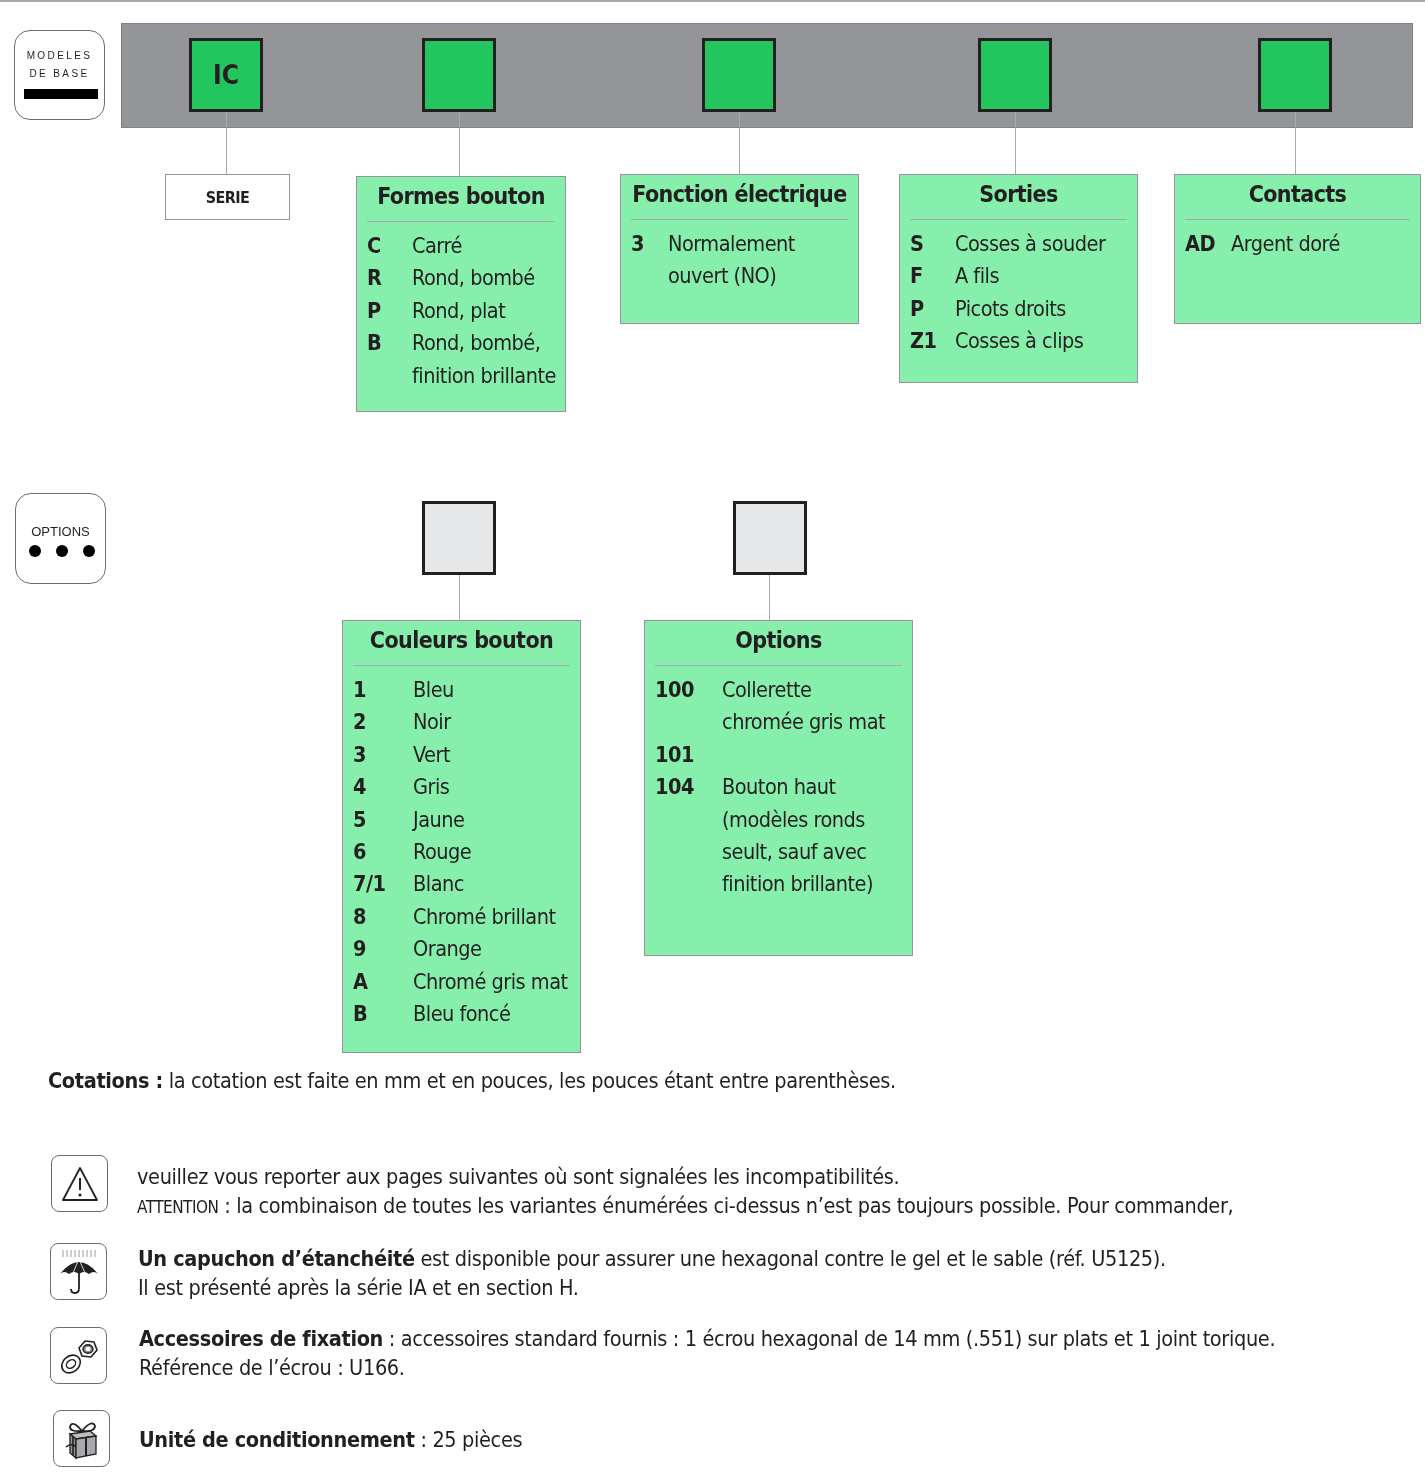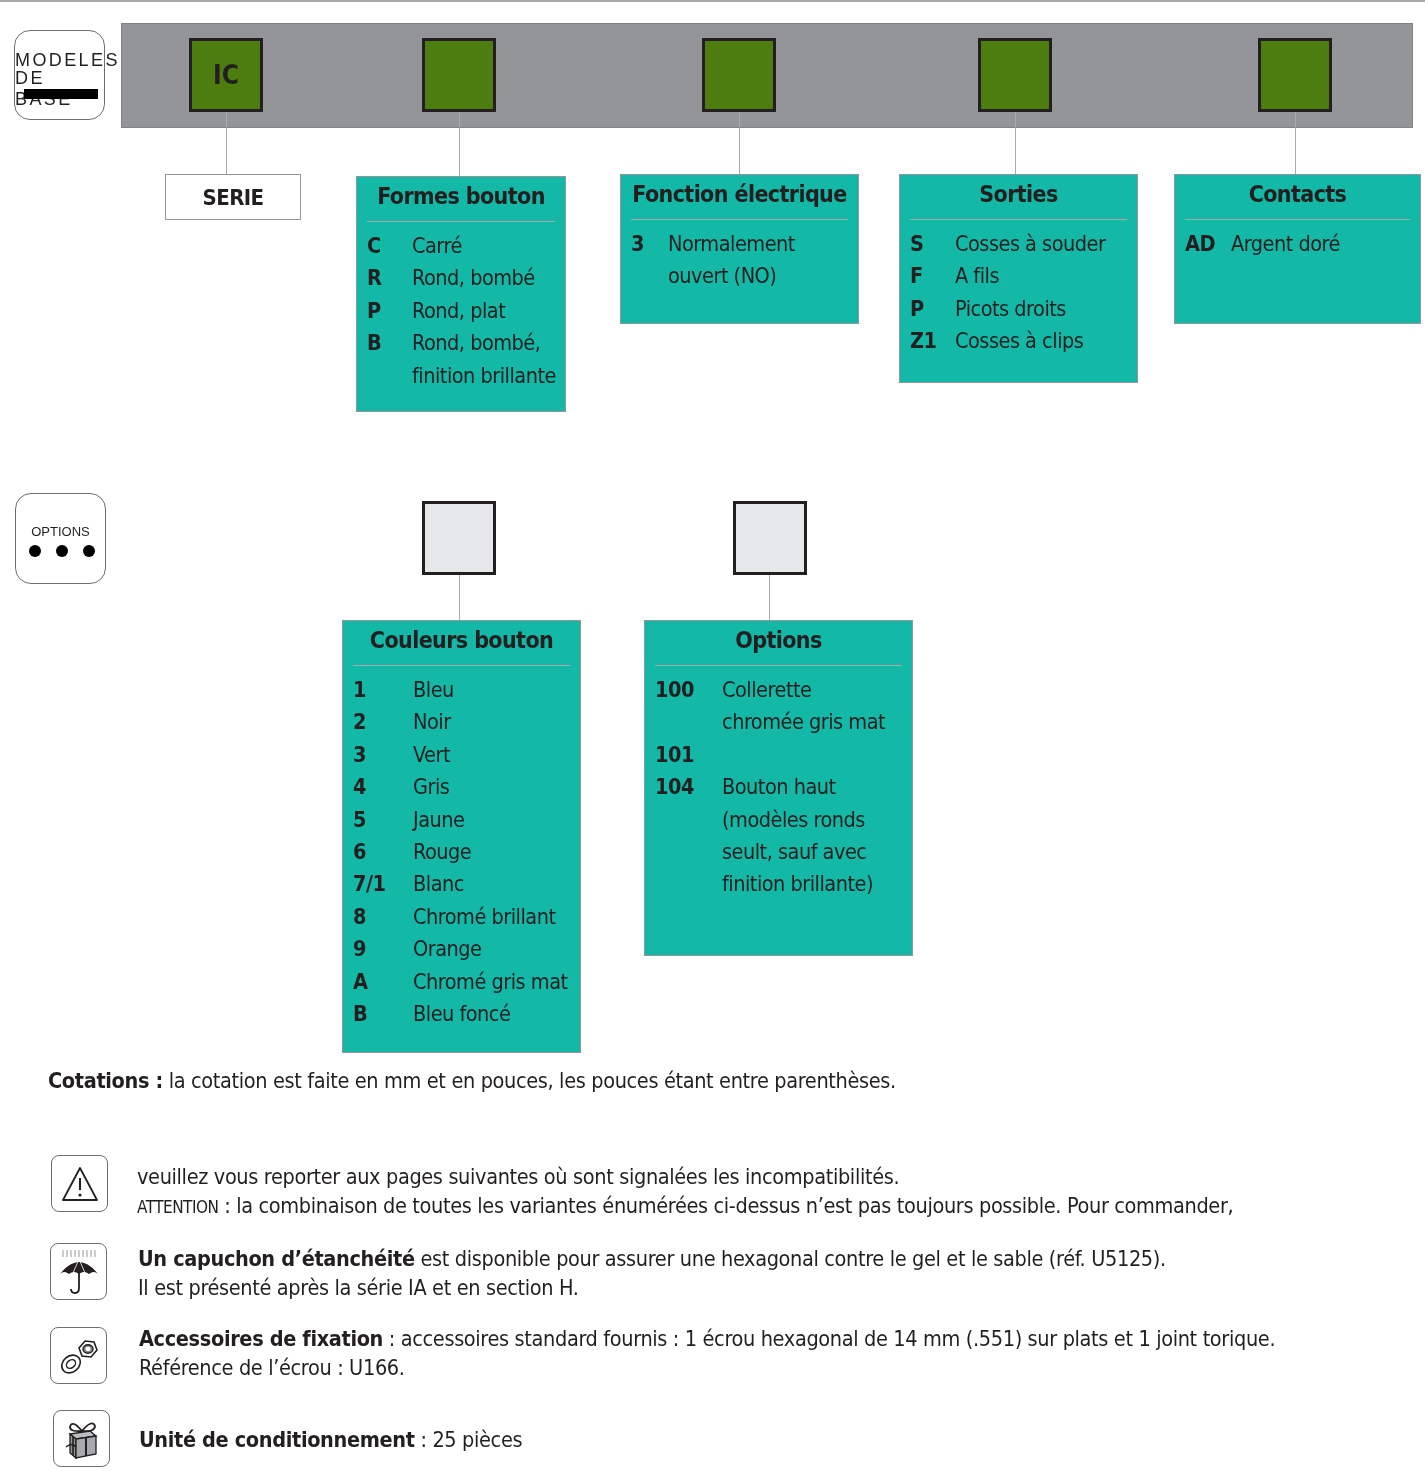--- a/index.html
+++ b/index.html
@@ -4,46 +4,46 @@
 <style>
   * { box-sizing: border-box; margin: 0; padding: 0; }
   html, body { width: 1425px; height: 1483px; background: #ffffff; overflow: hidden; }
   body { position: relative; font-family: "DejaVu Sans Condensed", "DejaVu Sans", sans-serif; color: #231f20; }
   .abs { position: absolute; }
 
   .top-rule { left: 0; top: 0; width: 1425px; height: 2px; background: #a7a9ac; }
 
   .badge { border: 1.3px solid #6d6e71; border-radius: 16px; background: #fff; }
   .badge-models { left: 14px; top: 30px; width: 91px; height: 90px; }
-  .badge-models .txt { position: absolute; left: 0; width: 100%; text-align: left; font-family: "Liberation Sans", sans-serif; font-size: 18px; letter-spacing: 2.4px; color: #231f20; }
+  .badge-models .txt { position: absolute; left: 0; width: 100%; text-align: center; font-family: "Liberation Sans", sans-serif; font-size: 10px; letter-spacing: 2.4px; color: #231f20; }
   .badge-models .l1 { top: 19px; }
   .badge-models .l2 { top: 37px; }
   .badge-models .bar { position: absolute; left: 9px; top: 58px; width: 74px; height: 10px; background: #000; }
 
   .badge-options { left: 15px; top: 493px; width: 91px; height: 91px; }
   .badge-options .txt { position: absolute; left: 0; top: 30px; width: 100%; text-align: center; font-family: "Liberation Sans", sans-serif; font-size: 13px; color: #231f20; }
   .badge-options .dots { position: absolute; left: 13px; top: 51px; width: 66px; display: flex; justify-content: space-between; }
   .badge-options .dot { width: 12px; height: 12px; border-radius: 50%; background: #000; }
 
   .grey-bar { left: 121px; top: 23px; width: 1292px; height: 105px; background: #939598; border: 1px solid #808285; }
 
-  .code-box { width: 74px; height: 74px; border: 3px solid #231f20; background: #4d7c0f; display: flex; align-items: center; justify-content: center; font-weight: bold; font-size: 26px; }
+  .code-box { width: 74px; height: 74px; border: 3px solid #231f20; background: #22c55e; display: flex; align-items: center; justify-content: center; font-weight: bold; font-size: 26px; }
   .code-box.opt { background: #e6e7e8; }
 
   .vline { width: 1px; background: #a7a9ac; }
 
-  .panel { border: 1.3px solid #939598; background: #14b8a6; }
+  .panel { border: 1.3px solid #939598; background: #86efac; }
   .panel-title { text-align: center; font-weight: bold; font-size: 23px; letter-spacing: -0.6px; padding-top: 6px; height: 44px; }
   .panel-rule { height: 1px; background: #a7a9ac; margin: 0 10px; }
   .panel-list { padding: 8px 0 0 10px; }
   .row { display: flex; font-size: 21.5px; line-height: 32.4px; letter-spacing: -0.5px; }
   .row .code { font-weight: bold; flex: none; }
   .row .desc { flex: 1; }
 
-  .serie-box { left: 165px; top: 174px; width: 136px; height: 46px; border: 1.3px solid #939598; display: flex; align-items: center; justify-content: center; font-weight: bold; font-size: 22px; letter-spacing: -0.6px; }
+  .serie-box { left: 165px; top: 174px; width: 125px; height: 46px; border: 1.3px solid #939598; display: flex; align-items: center; justify-content: center; font-weight: bold; font-size: 16px; letter-spacing: -0.6px; }
 
   .note { font-size: 21.5px; line-height: 29px; letter-spacing: -0.35px; color: #231f20; }
   .note b { font-weight: bold; }
   .note .smcap { font-size: 17px; font-weight: normal; letter-spacing: -0.5px; }
 
   .icon-box { width: 57px; height: 57px; border: 1.3px solid #6d6e71; border-radius: 8px; background: #fff; display: flex; align-items: center; justify-content: center; }
 </style>
 </head>
 <body>
 

